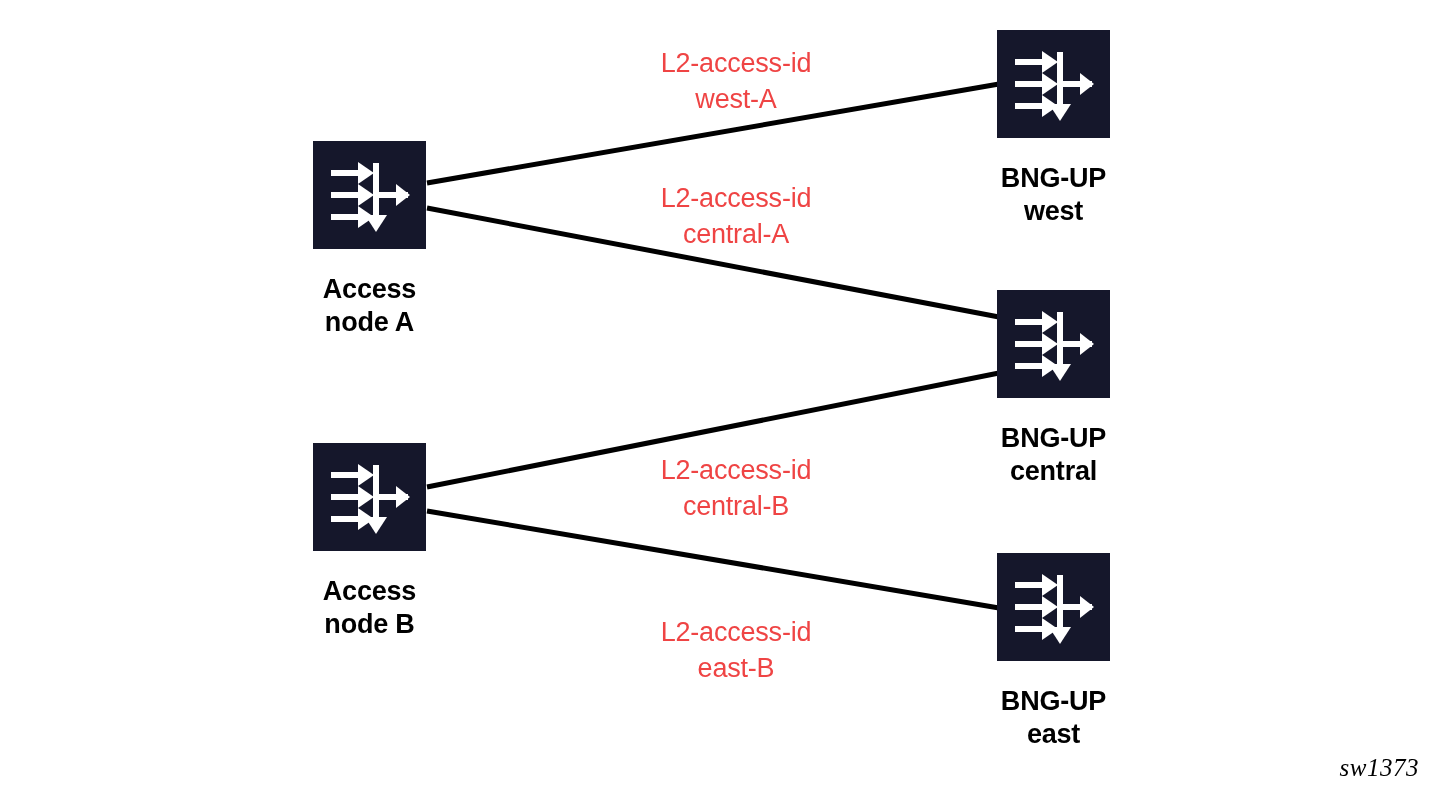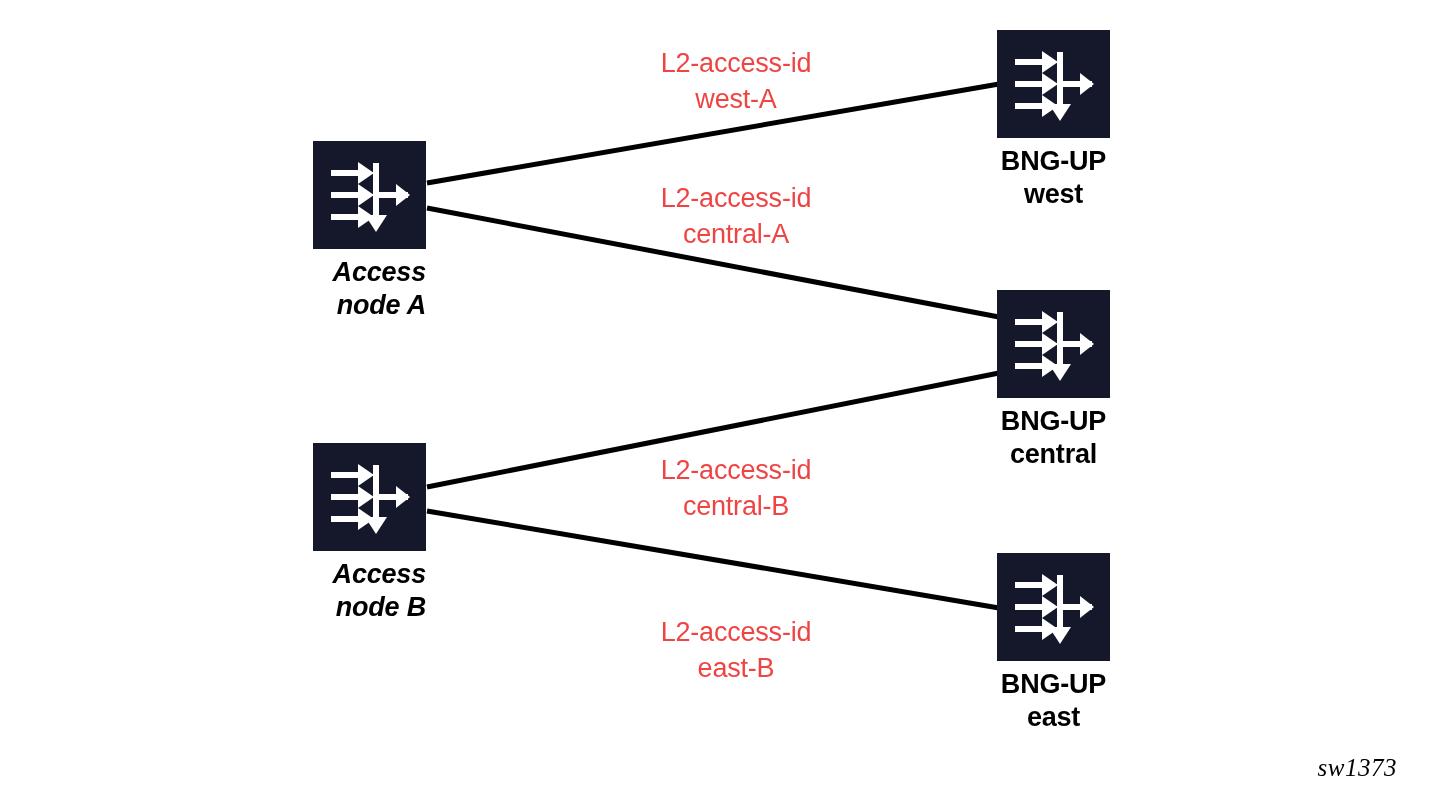--- a/index.html
+++ b/index.html
@@ -49,30 +49,30 @@
     position: relative;
   }
   .node-icon {
     position: absolute;
     left: 0; top: 0;
     width: 113px;
     height: 108px;
     display: block;
   }
   .node-label {
-    margin-top: 7px;
+    margin-top: 24px;
     font-family: "Liberation Sans", sans-serif;
     font-weight: bold;
     font-size: 27px;
     line-height: 33px;
     color: #000000;
     white-space: pre-line;
     letter-spacing: -0.2px;
   }
-  .node-label.align-left { text-align: right; font-style: italic; }
+  .node-label.align-left { text-align: center; }
   .node-label.align-center {
     text-align: center;
     width: 113px;
   }
 
   
   .link-label {
     position: absolute;
     z-index: 3;
     font-family: "Liberation Sans", sans-serif;
@@ -81,21 +81,21 @@
     line-height: 36px;
     color: #ef4444;
     text-align: center;
     white-space: pre-line;
     letter-spacing: -0.2px;
   }
 
   
   #watermark {
     position: absolute;
-    right: 32px;
+    right: 10px;
     bottom: 12px;
     z-index: 4;
     font-family: "Liberation Serif", serif;
     font-style: italic;
     font-size: 25px;
     color: #000000;
     letter-spacing: 0.5px;
   }
 </style>
 </head>

